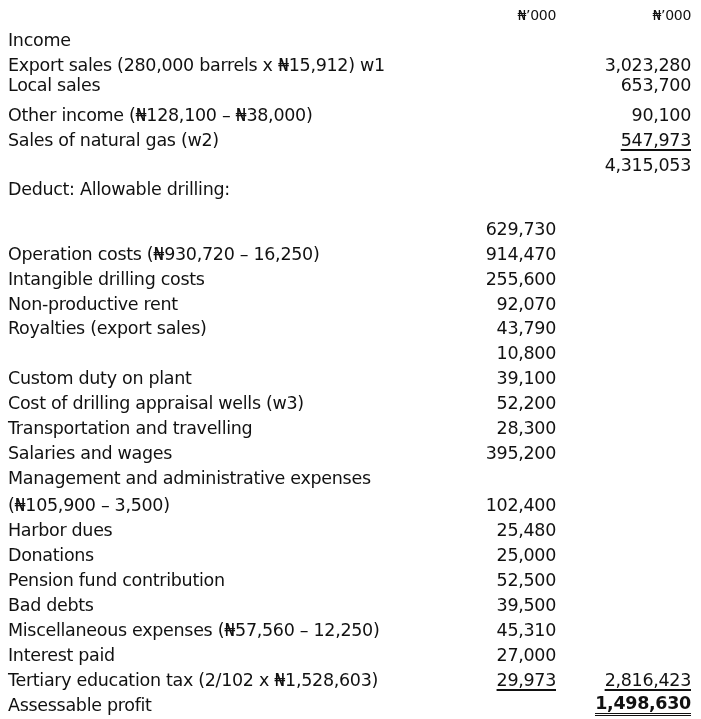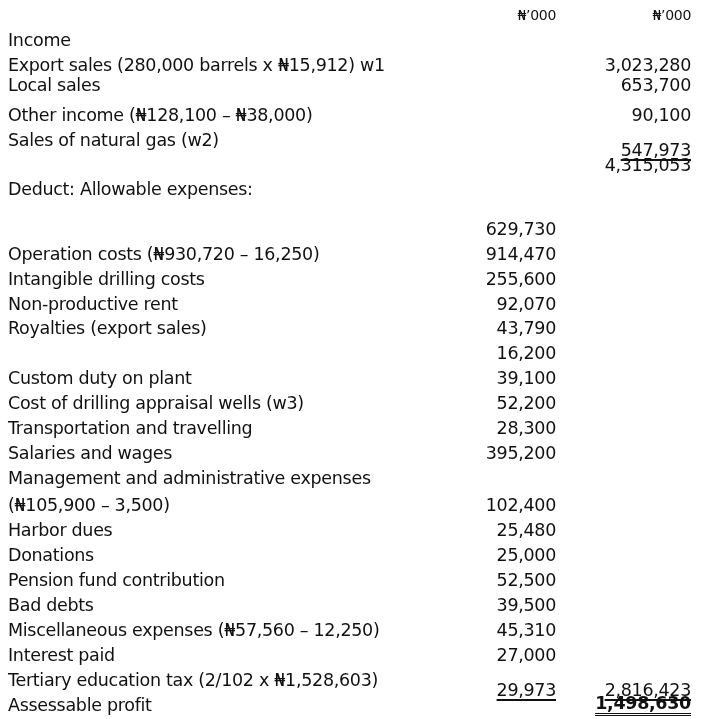--- a/index.html
+++ b/index.html
@@ -5,21 +5,21 @@
   html, body { margin: 0; padding: 0; background: #ffffff; }
   body {
     width: 701px; height: 719px; position: relative; overflow: hidden;
     font-family: "DejaVu Sans", sans-serif; font-size: 17.5px; color: #111;
     letter-spacing: -0.3px;
   }
   .row { position: absolute; left: 0; width: 701px; height: 25px; line-height: 25px; }
   .label { position: absolute; left: 8px; white-space: nowrap; }
   .c1 { position: absolute; right: 145px; white-space: nowrap; text-align: right; }
   .c2 { position: absolute; right: 10px; white-space: nowrap; text-align: right; }
-  .ul { text-decoration: underline; text-decoration-thickness: 1.5px; text-underline-offset: 3px; margin-top: 10px; }
+  .ul { text-decoration: underline; text-decoration-thickness: 1.5px; text-underline-offset: 3px; }
   .tot { font-weight: bold; border-bottom: 3px double #111; line-height: 20px; }
   .hdr { font-size: 14px; }
 </style>
 </head>
 <body>
 
 <div>
 
   <div class="row" style="top:3px">
     <span class="c1 hdr">₦’000</span>
@@ -43,21 +43,21 @@
   </div>
   <div class="row" style="top:128px">
     <span class="label">Sales of natural gas  (w2)</span>
     <span class="c2 ul">547,973</span>
   </div>
   <div class="row" style="top:153px">
     <span class="c2">4,315,053</span>
   </div>
 
   <div class="row" style="top:177px">
-    <span class="label">Deduct: Allowable expenses:</span>
+    <span class="label">Deduct: Allowable drilling:</span>
   </div>
 
   <div class="row" style="top:217px">
     <span class="c1">629,730</span>
   </div>
   <div class="row" style="top:242px">
     <span class="label">Operation costs (₦930,720 – 16,250)</span>
     <span class="c1">914,470</span>
   </div>
   <div class="row" style="top:267px">
@@ -66,21 +66,21 @@
   </div>
   <div class="row" style="top:292px">
     <span class="label">Non-productive rent</span>
     <span class="c1">92,070</span>
   </div>
   <div class="row" style="top:316px">
     <span class="label">Royalties (export sales)</span>
     <span class="c1">43,790</span>
   </div>
   <div class="row" style="top:341px">
-    <span class="c1">16,200</span>
+    <span class="c1">10,800</span>
   </div>
   <div class="row" style="top:366px">
     <span class="label">Custom duty on plant</span>
     <span class="c1">39,100</span>
   </div>
   <div class="row" style="top:391px">
     <span class="label">Cost of drilling appraisal wells (w3)</span>
     <span class="c1">52,200</span>
   </div>
   <div class="row" style="top:416px">

